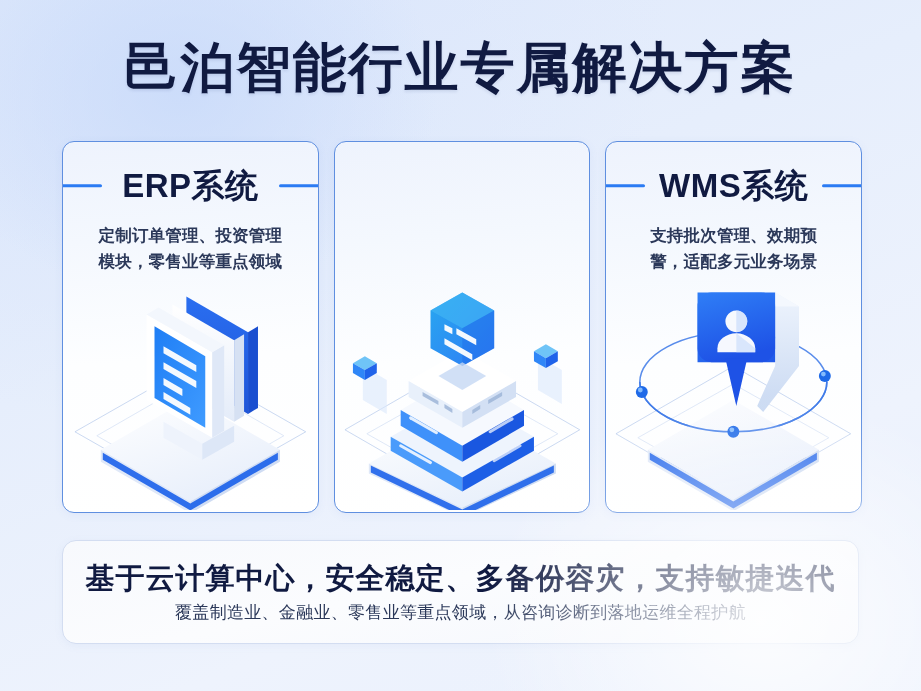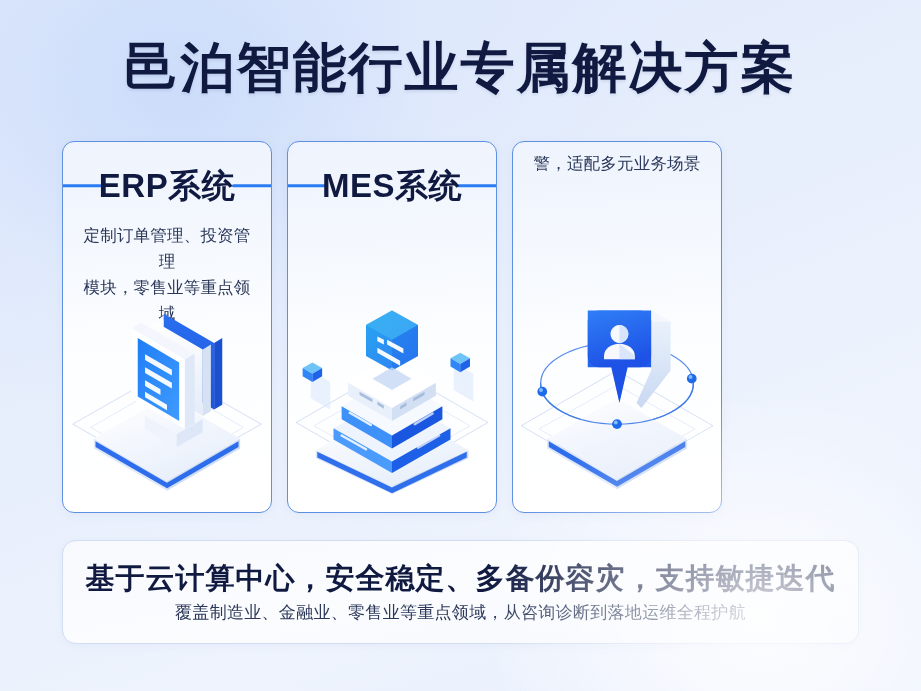--- a/index.html
+++ b/index.html
@@ -54,21 +54,21 @@
     color: #101a41;
     text-shadow: 0 2px 3px rgba(30,50,110,0.10);
     white-space: nowrap;
   }
 
   
   .card-row {
     position: absolute;
     left: 62px;
     top: 141px;
-    width: 660px;
+    width: 800px;
     height: 372px;
     display: flex;
     gap: 15px;
   }
   .card {
     position: relative;
     flex: 1 1 0;
     border: 1.4px solid #5f8fe0;
     border-radius: 12px;
     background:
@@ -105,21 +105,21 @@
   }
   .dash.left  { left: -1px; }
   .dash.right { right: -1px; }
 
   .card-desc {
     margin: 8px 16px 0 16px;
     text-align: center;
     font-size: 16.5px;
     line-height: 26px;
     color: #2b3859;
-    font-weight: 400;
+    font-weight: 700;
     letter-spacing: 0.2px;
   }
 
   
   .illus {
     position: absolute;
     left: 0; right: 0;
     top: 128px;
     height: 240px;
   }
@@ -235,25 +235,20 @@
             <path d="M101 76 L134 95 L134 102 L101 83 Z"></path>
             <path d="M101 92 L134 111 L134 118 L101 99 Z"></path>
             <path d="M101 108 L120 119 L120 126 L101 115 Z"></path>
             <path d="M101 122 L128 138 L128 145 L101 129 Z"></path>
           </g>
         </svg>
       </div>
     </div>
 
     <div class="card">
-      <div class="card-head">
-        <span class="dash left"></span>
-        <span class="card-title">MES系统</span>
-        <span class="dash right"></span>
-      </div>
       <div class="card-desc">
       </div>
       <div class="illus">
         <svg viewBox="0 0 256 240" preserveAspectRatio="xMidYMid meet">
           <defs>
             <linearGradient id="m-hex" x1="0" y1="0" x2="1" y2="1">
               <stop offset="0" stop-color="#28a8f0"></stop>
                 <stop offset="1" stop-color="#2f7bf5"></stop>
             </linearGradient>
             <linearGradient id="m-blue" x1="0" y1="0" x2="0" y2="1">
@@ -328,21 +323,27 @@
               <path d="M110 68 L138 84 L138 90 L110 74 Z"></path>
             </g>
           </g>
 
           <path d="M128 92 L152 106 L128 120 L104 106 Z" fill="#c5d8f4" opacity="0.8"></path>
         </svg>
       </div>
     </div>
 
     <div class="card">
+      <div class="card-head">
+        <span class="dash left"></span>
+        <span class="card-title">WMS系统</span>
+        <span class="dash right"></span>
+      </div>
       <div class="card-desc">
+        <div>支持批次管理、效期预</div>
         <div>警，适配多元业务场景</div>
       </div>
       <div class="illus">
         <svg viewBox="0 0 256 240" preserveAspectRatio="xMidYMid meet">
           <defs>
             <linearGradient id="w-pin" x1="0" y1="0" x2="0.3" y2="1">
               <stop offset="0" stop-color="#2f7ef6"></stop>
                 <stop offset="1" stop-color="#1e52e6"></stop>
             </linearGradient>
             <linearGradient id="w-side" x1="0" y1="0" x2="0" y2="1">

